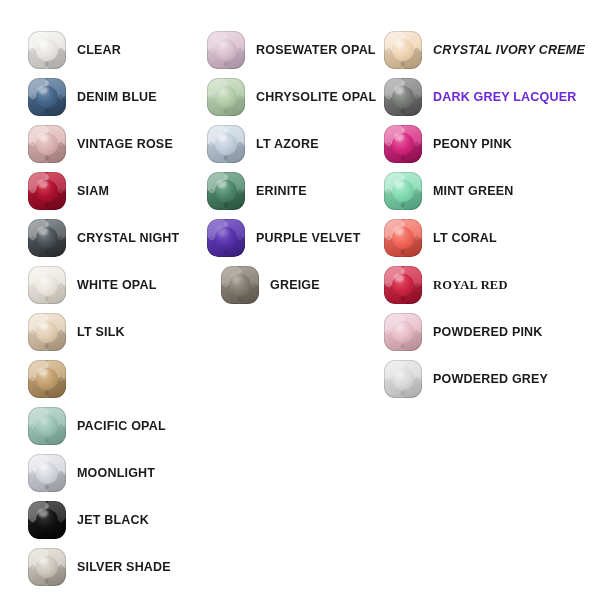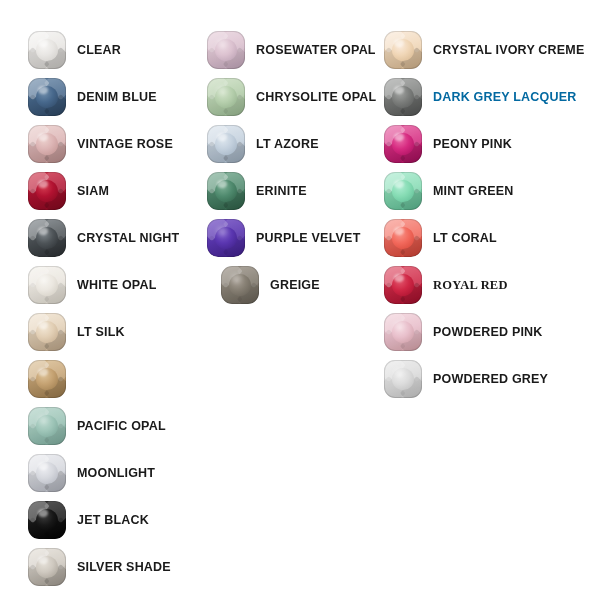--- a/index.html
+++ b/index.html
@@ -380,34 +380,34 @@
         <div class="gem" style="width: 38px; height: 38px;">
           <div class="body" style="background: linear-gradient(160deg, rgb(250, 234, 218) 0%, rgb(240, 214, 182) 48%, rgb(213, 181, 141) 100%);"></div>
           <div class="facet f-tl"></div>
           <div class="facet f-tr"></div>
           <div class="facet f-bl"></div>
           <div class="facet f-br"></div>
           <div class="table-facet" style="background: radial-gradient(circle at 36% 32%, rgb(250, 234, 218) 0%, rgb(240, 214, 182) 45%, rgb(213, 181, 141) 100%);"></div>
           <div class="glint"></div>
           <div class="rim"></div>
         </div>
-        <span class="label" style="color: rgb(26, 26, 26);">CRYSTAL IVORY CREME</span>
+        <span class="label" style="color: rgb(26, 26, 26); font-style: italic;">CRYSTAL IVORY CREME</span>
       </div>
       <div class="swatch-row" style="top: 77px;">
         <div class="gem" style="width: 38px; height: 38px;">
           <div class="body" style="background: linear-gradient(160deg, rgb(162, 164, 162) 0%, rgb(124, 126, 124) 48%, rgb(86, 88, 87) 100%);"></div>
           <div class="facet f-tl"></div>
           <div class="facet f-tr"></div>
           <div class="facet f-bl"></div>
           <div class="facet f-br"></div>
           <div class="table-facet" style="background: radial-gradient(circle at 36% 32%, rgb(162, 164, 162) 0%, rgb(124, 126, 124) 45%, rgb(86, 88, 87) 100%);"></div>
           <div class="glint"></div>
           <div class="rim"></div>
         </div>
-        <span class="label" style="color: #0369a1;">DARK GREY LACQUER</span>
+        <span class="label" style="color: #6d28d9;">DARK GREY LACQUER</span>
       </div>
       <div class="swatch-row" style="top: 124px;">
         <div class="gem" style="width: 38px; height: 38px;">
           <div class="body" style="background: linear-gradient(160deg, rgb(234, 103, 166) 0%, rgb(214, 42, 128) 48%, rgb(165, 13, 92) 100%);"></div>
           <div class="facet f-tl"></div>
           <div class="facet f-tr"></div>
           <div class="facet f-bl"></div>
           <div class="facet f-br"></div>
           <div class="table-facet" style="background: radial-gradient(circle at 36% 32%, rgb(234, 103, 166) 0%, rgb(214, 42, 128) 45%, rgb(165, 13, 92) 100%);"></div>
           <div class="glint"></div>

